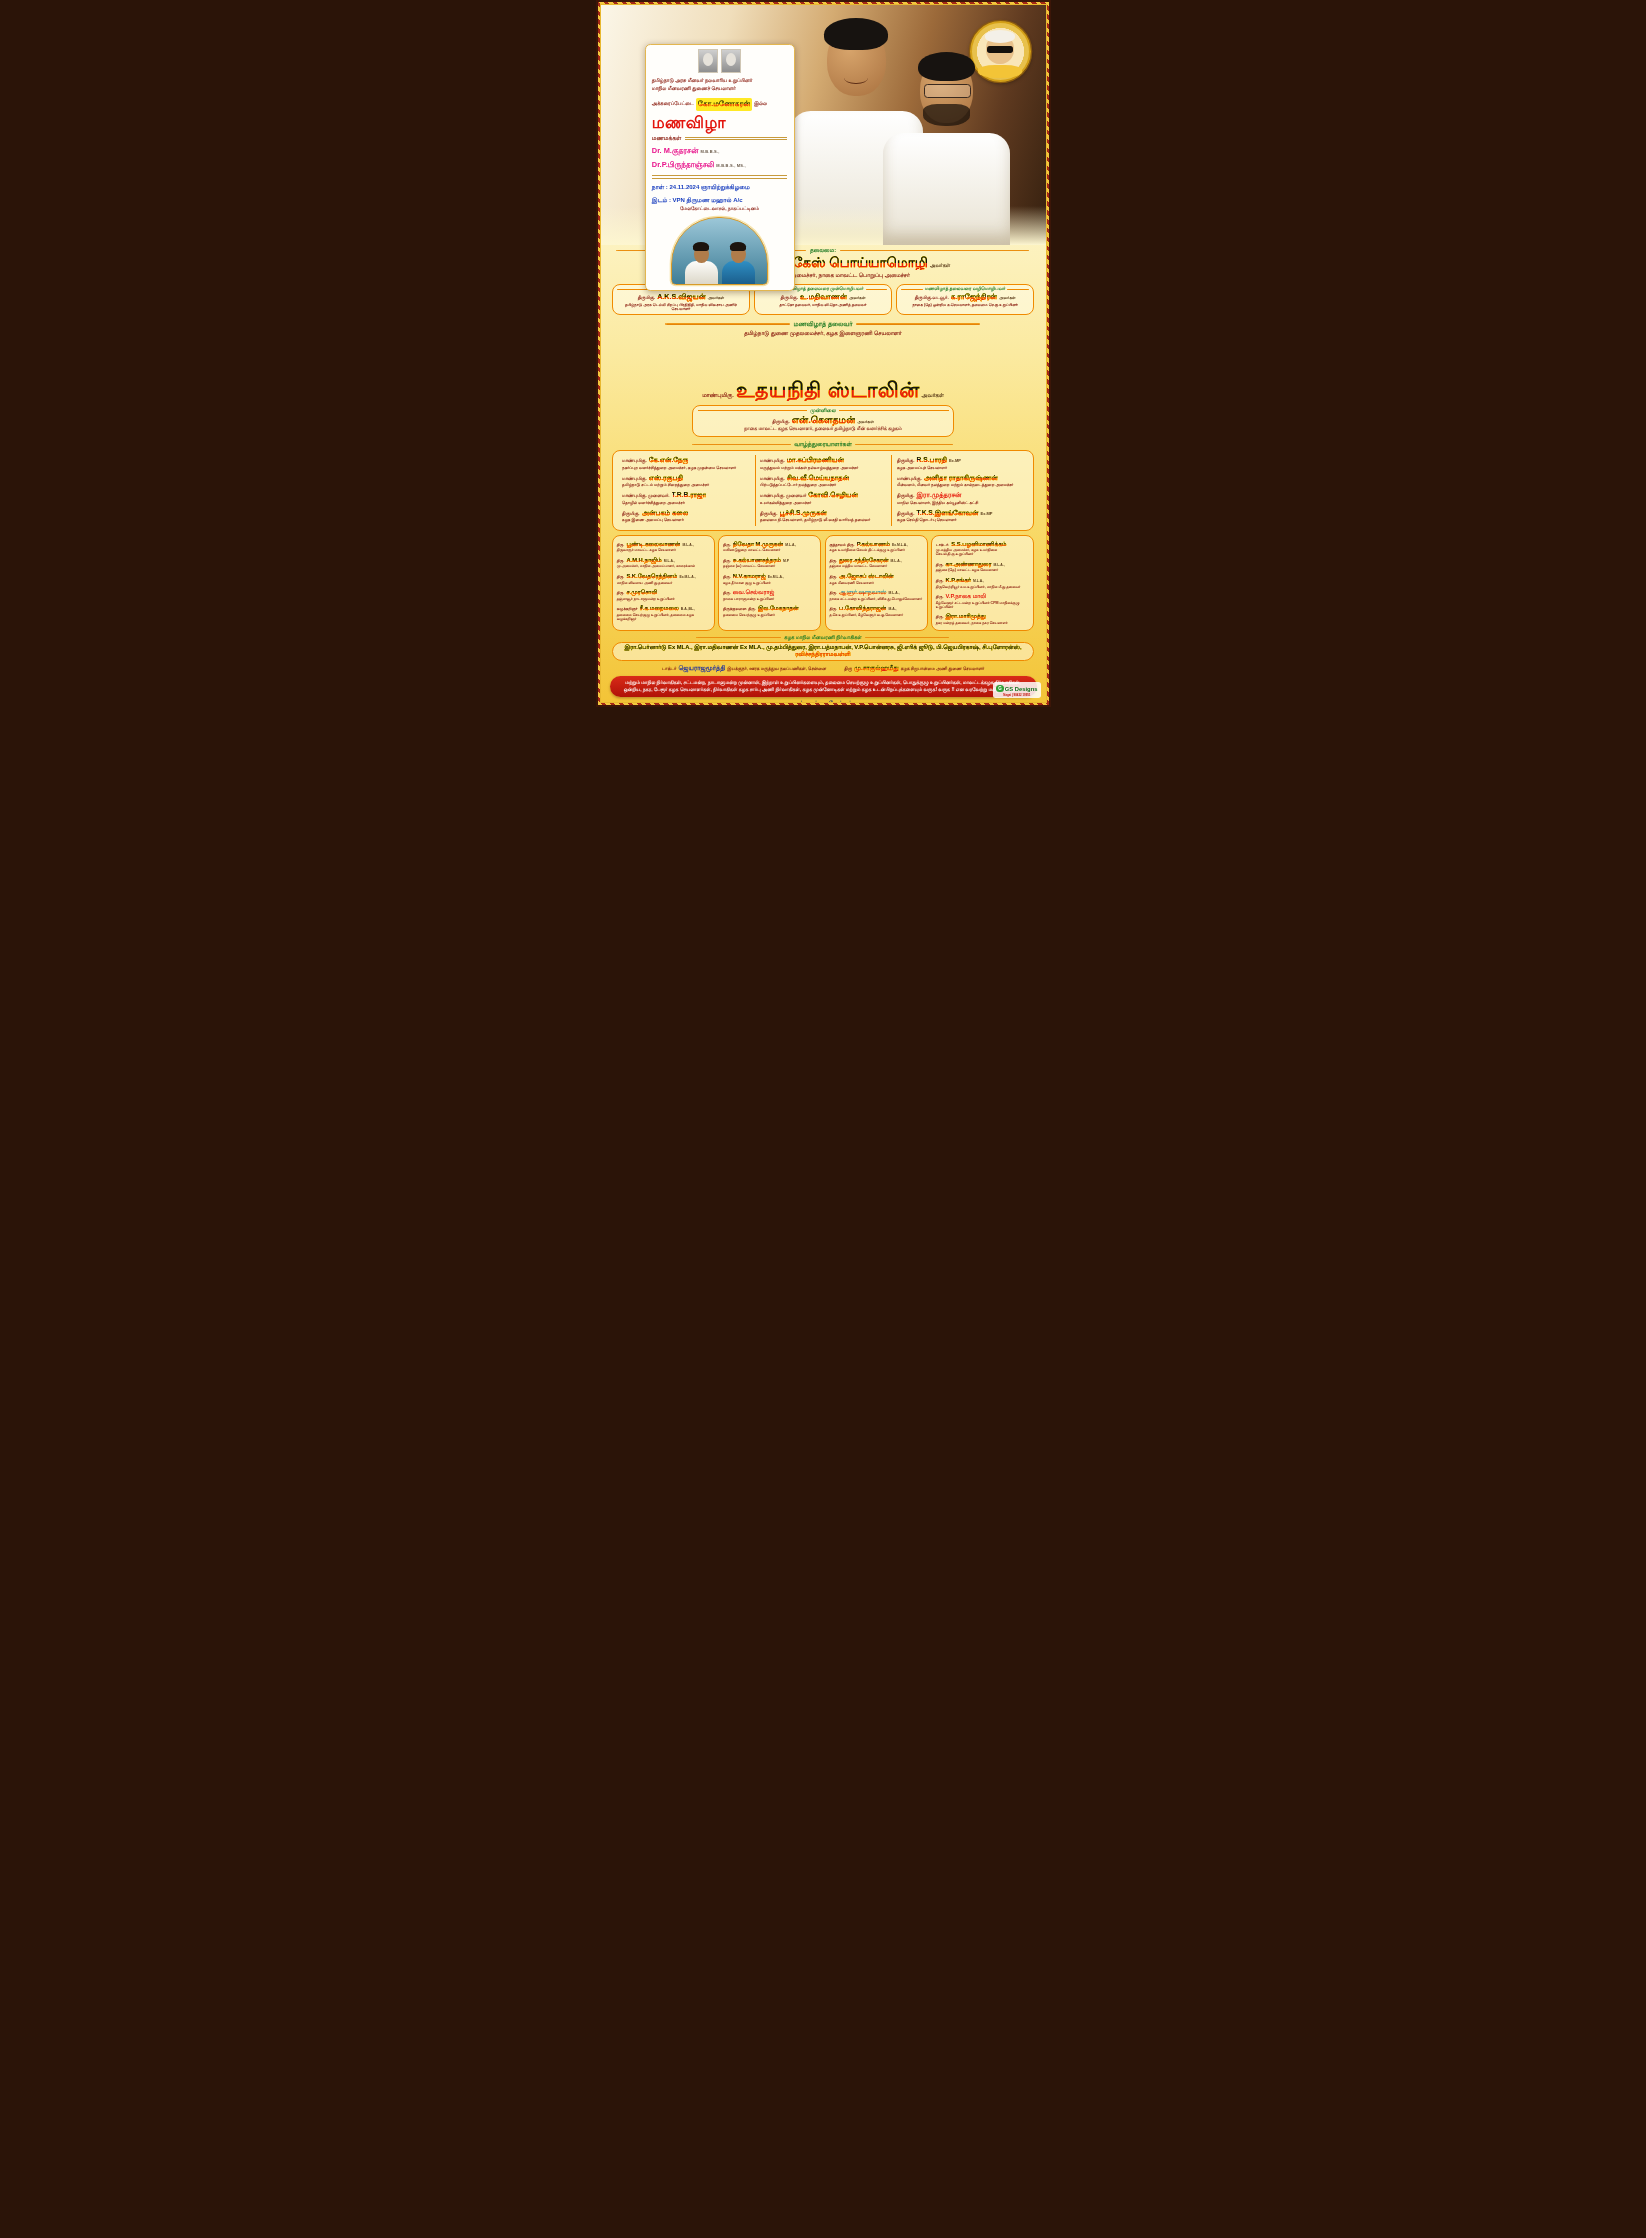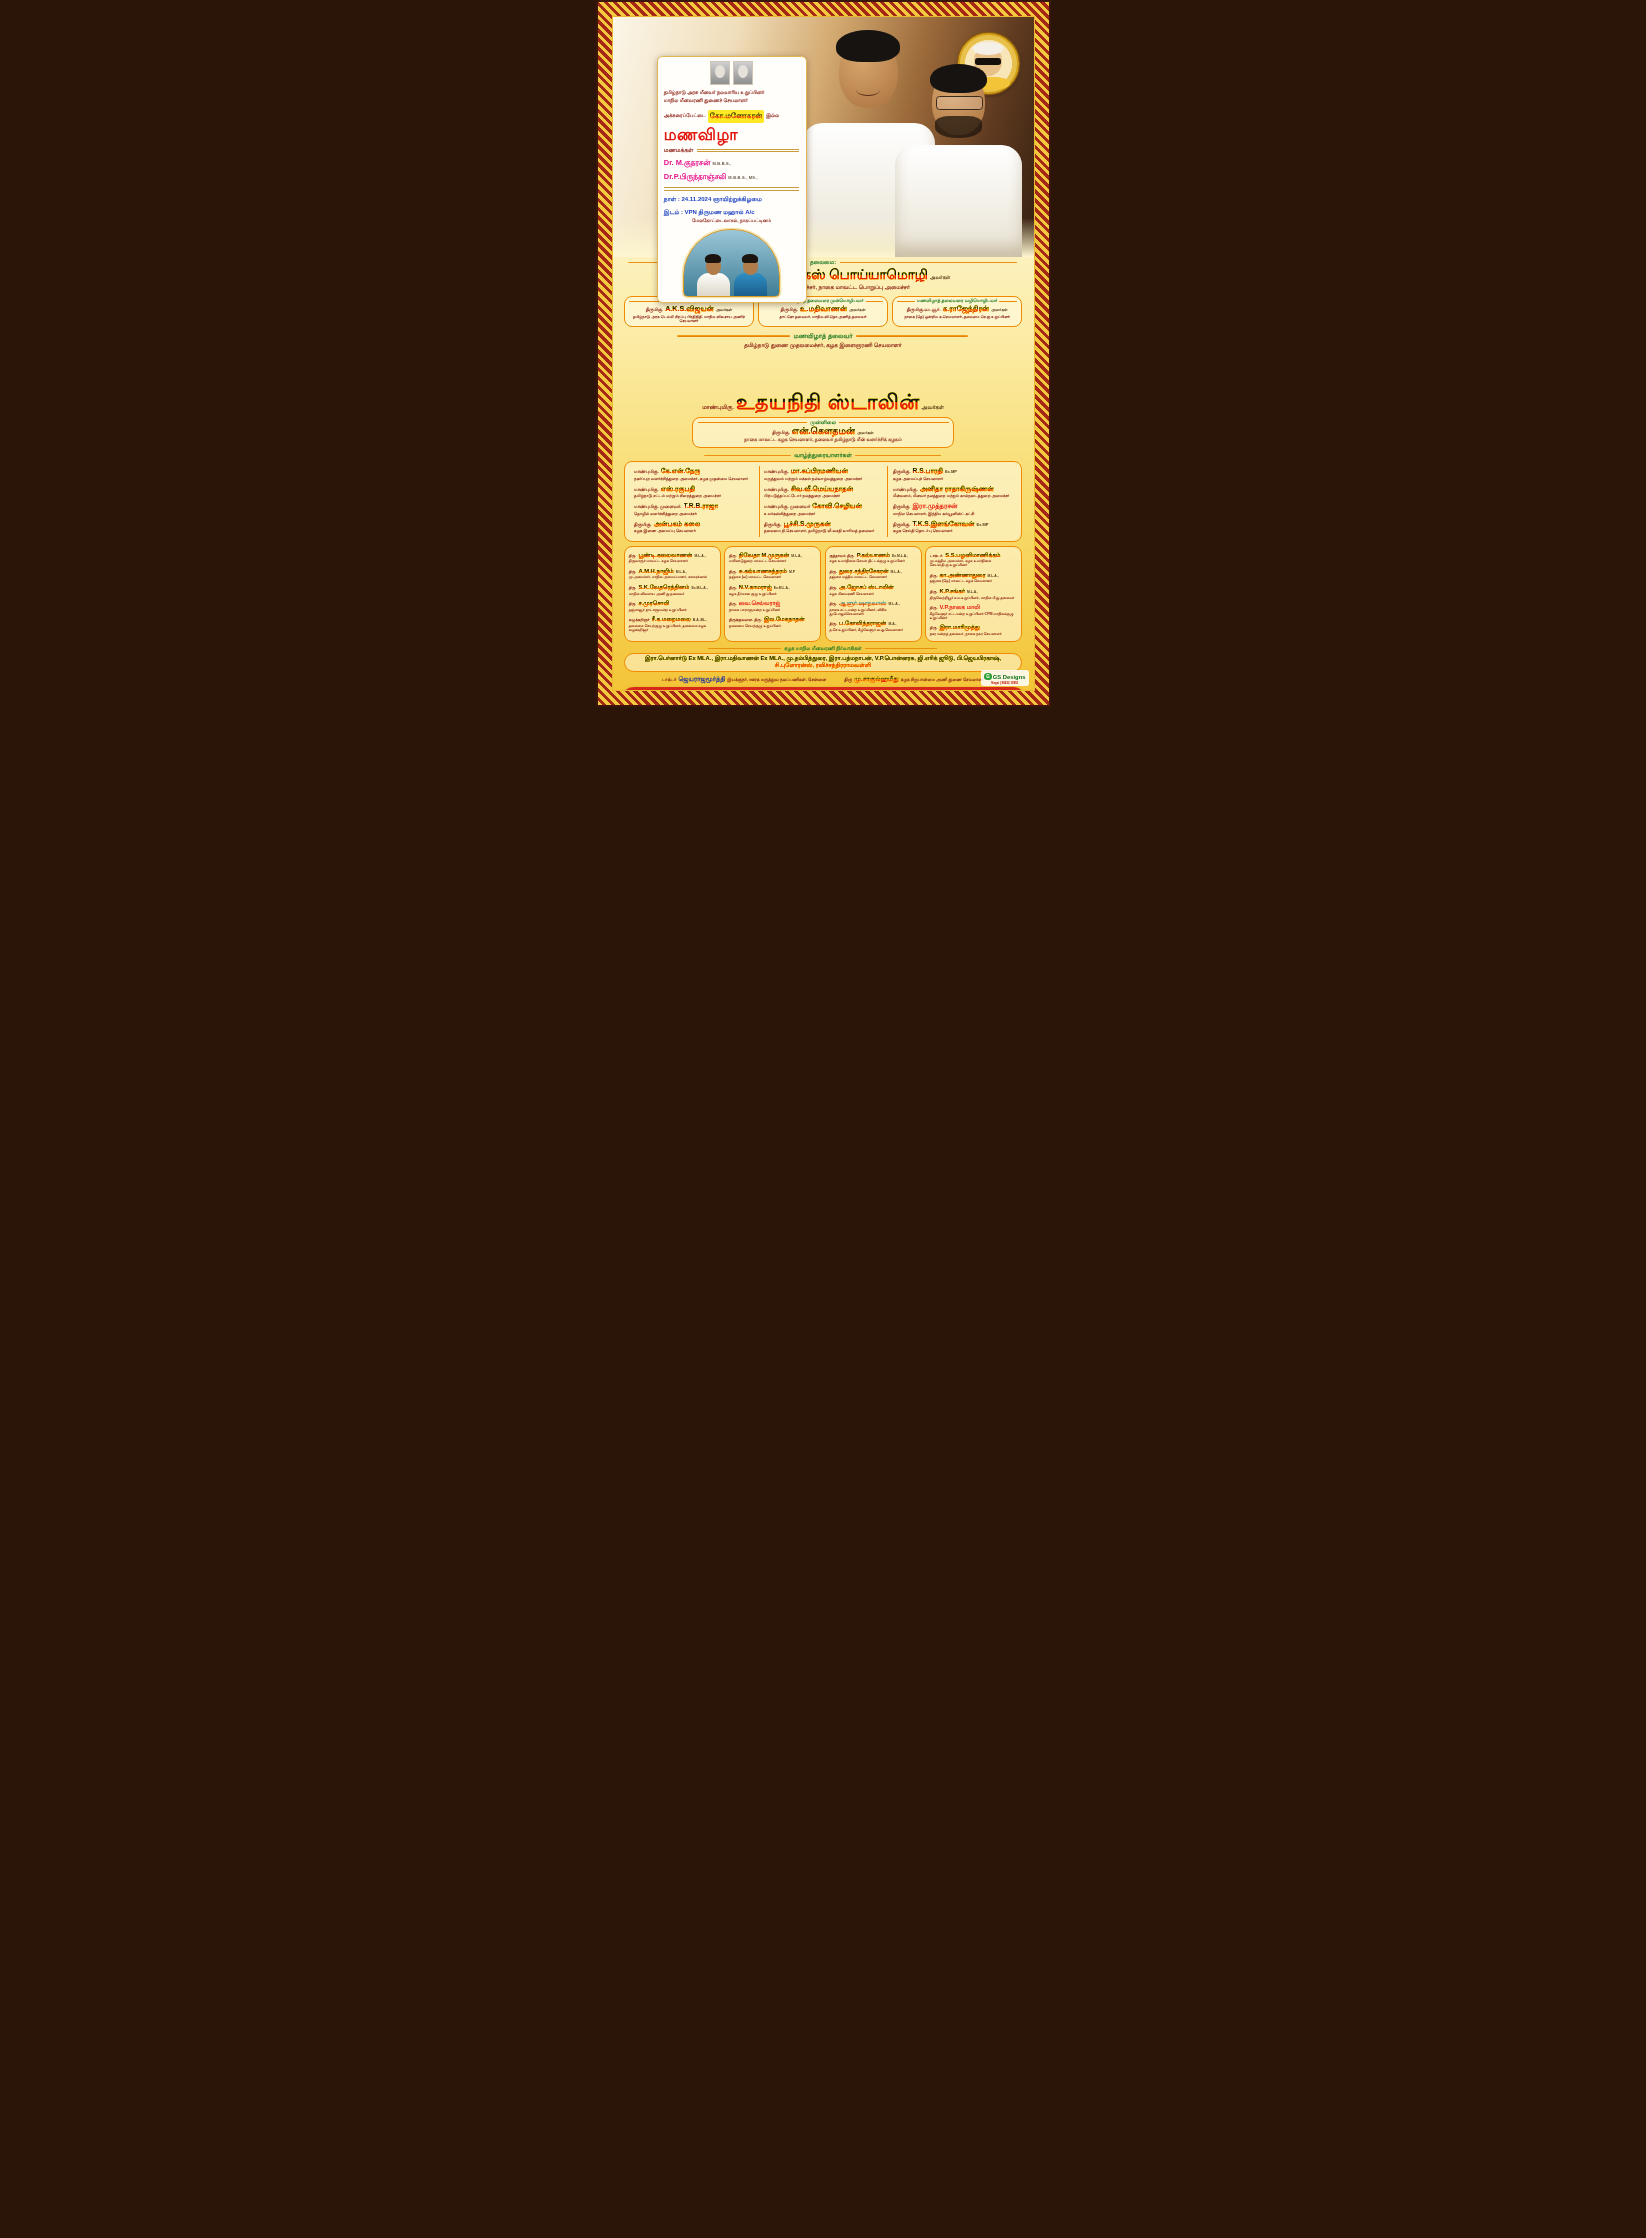--- a/index.html
+++ b/index.html
@@ -1,16 +1,16 @@
 <!DOCTYPE html>
 <html style="font-size:7.2px"><head>
 <meta charset="utf-8">
 <style>
   html,body{margin:0;padding:0;background:#2b1408;font-family:"Liberation Sans",sans-serif;}
-  .frame{position:relative;width:455px;height:707px;margin:0 auto;box-sizing:border-box;padding:14px;
+  .frame{position:relative;width:455px;height:707px;margin:0 auto;box-sizing:border-box;padding:2px;
     background:repeating-linear-gradient(45deg,#f3c83e 0 3.1px,#a52815 3.1px 6.3px);
     border:2.7px solid #3c1608;}
   .poster{position:relative;width:100%;height:100%;box-sizing:border-box;border:1.3px solid #e8b830;overflow:hidden;
     background:linear-gradient(180deg,#fffdf0 0%,#fdf6d0 26%,#fbeaa0 50%,#f8da6a 74%,#f3c437 100%);}
   
   .hero{position:relative;height:240px;background:linear-gradient(105deg,#fbf6e8 0%,#f0debb 26%,#d4ab72 46%,#9c6a3a 66%,#5f3a20 84%,#35200f 100%);}
   .hero:after{content:"";position:absolute;left:0;right:0;bottom:0;height:39px;background:linear-gradient(180deg,rgba(253,246,208,0),#fdf6d0);}
   .fig{position:absolute;}
   .head{background:radial-gradient(circle at 38% 35%,#d7a46b,#a9713f);border-radius:48% 48% 46% 46%;position:relative;}
   .hair{position:absolute;left:-4%;right:-4%;top:-10%;height:46%;background:#171310;border-radius:50% 50% 40% 40%;}
@@ -79,21 +79,21 @@
   .prop .lbl:before,.prop .lbl:after{content:"";flex:1;height:1.1px;background:#f08a00;border-radius:0.9px;}
   .prop .nm{font-size:7.2px;}
   .prop .ds{font-size:3.8px;}
   .chief{text-align:center;margin-top:4.5px;}
   .chief .ghead{font-size:6.3px;margin:0 54px;}
   .chief .nm{font-size:20.6px;letter-spacing:0.4px;margin-top:40px;}
   .chief .px,.chief .sx{font-size:5.4px;}
   .presence{width:251px;margin:3.6px auto 0;text-align:center;padding:0.9px 4.5px 3.6px;}
   .presence .lbl{color:#1f7a23;font-weight:bold;font-size:5.1px;display:flex;align-items:center;gap:2.7px;}
   .presence .lbl:before,.presence .lbl:after{content:"";flex:1;height:1.1px;background:#f08a00;}
-  .presence .nm{font-size:9.4px;font-family:Liberation Serif, serif;}
+  .presence .nm{font-size:9.4px;}
   .presence .ds{font-size:4.7px;}
   .greet{margin-top:4.5px;}
   .greet .ghead{font-size:6px;margin:0 81px 1.8px;}
   .gcols{display:grid;grid-template-columns:1fr 1fr 1fr;padding:3.6px 4.5px;}
   .gcol{padding:0.9px 4.5px;}
   .gcol+.gcol{border-left:0.9px solid #f08a00;}
   .e{margin-bottom:3.1px;}
   .e .nm{font-size:6.7px;}
   .sup-row{display:flex;gap:3.6px;margin-top:4.5px;}
   .scol{flex:1;padding:2.7px 3.6px;}

